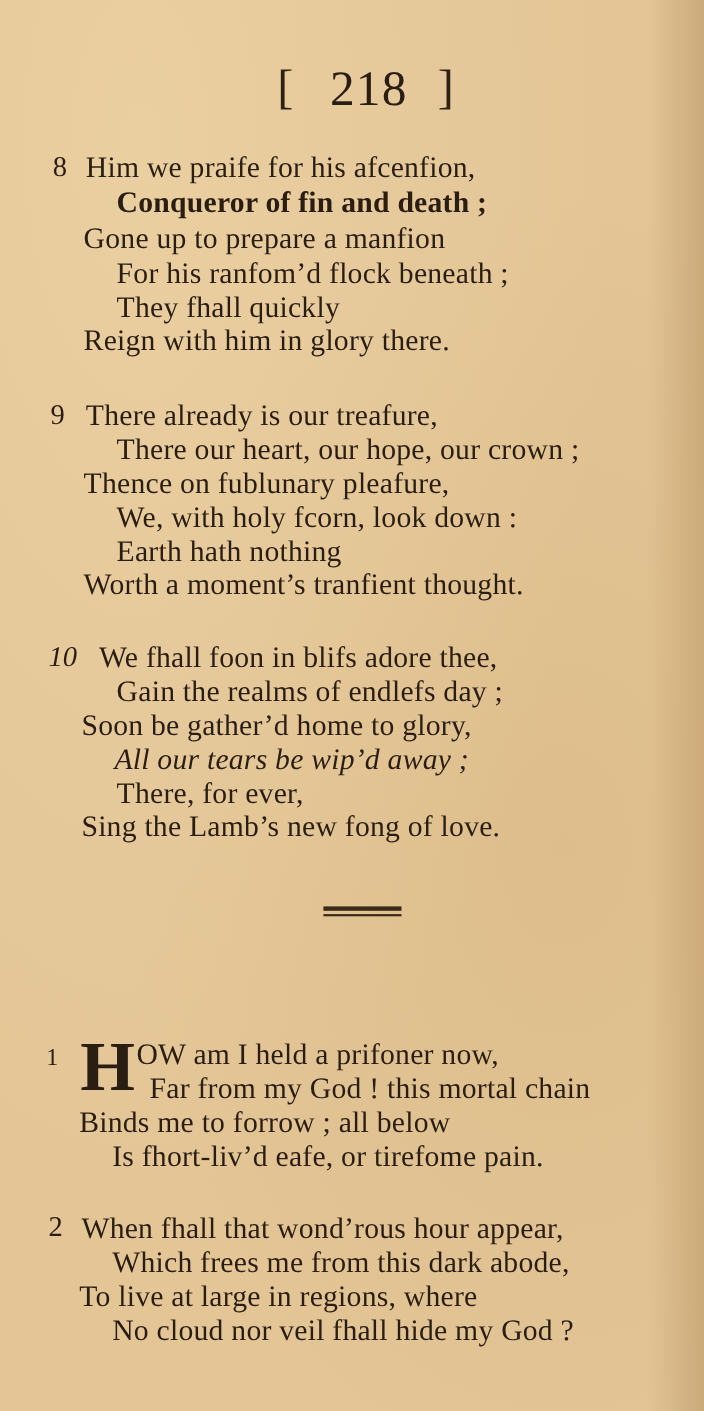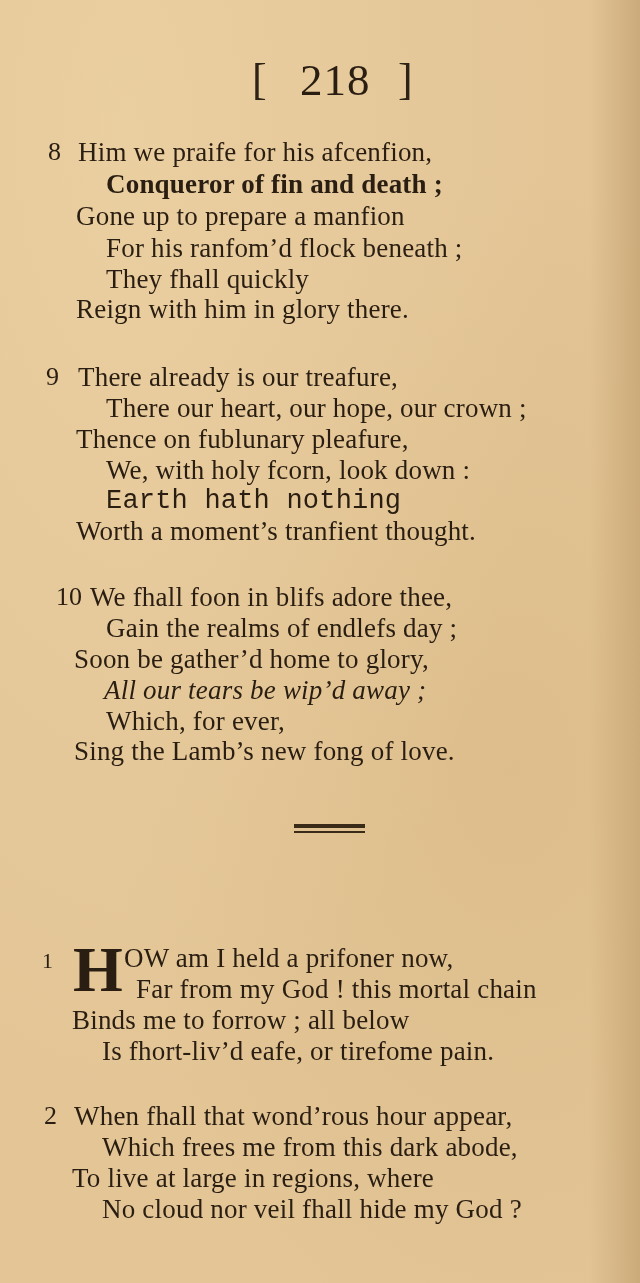--- a/index.html
+++ b/index.html
@@ -61,31 +61,31 @@
     <span class="line" style="left:106px;top:264px;">They fhall quickly</span>
     <span class="line" style="left:76px;top:294px;">Reign with him in glory there.</span>
   </div>
 
   <div>
     <span class="num" style="left:46px;top:362px;">9</span>
     <span class="line" style="left:78px;top:362px;">There already is our treafure,</span>
     <span class="line" style="left:106px;top:393px;">There our heart, our hope, our crown ;</span>
     <span class="line" style="left:76px;top:424px;">Thence on fublunary pleafure,</span>
     <span class="line" style="left:106px;top:455px;">We, with holy fcorn, look down :</span>
-    <span class="line" style="left:106px;top:486px;font-family:Liberation Mono, monospace;">Earth hath nothing</span>
+    <span class="line" style="left:106px;top:486px;">Earth hath nothing</span>
     <span class="line" style="left:76px;top:516px;">Worth a moment’s tranfient thought.</span>
   </div>
 
   <div>
-    <span class="num" style="left:56px;top:582px;">10</span>
+    <span class="num" style="left:44px;top:582px;font-style:italic;">10</span>
     <span class="line" style="left:90px;top:582px;">We fhall foon in blifs adore thee,</span>
     <span class="line" style="left:106px;top:613px;">Gain the realms of endlefs day ;</span>
     <span class="line" style="left:74px;top:644px;">Soon be gather’d home to glory,</span>
     <span class="line" style="left:104px;top:675px;font-style:italic;">All our tears be wip’d away ;</span>
-    <span class="line" style="left:106px;top:706px;">Which, for ever,</span>
+    <span class="line" style="left:106px;top:706px;">There, for ever,</span>
     <span class="line" style="left:74px;top:736px;">Sing the Lamb’s new fong of love.</span>
   </div>
 
   <div class="rule">
     <div class="a"></div>
     <div class="b"></div>
   </div>
 
 
   <div>

